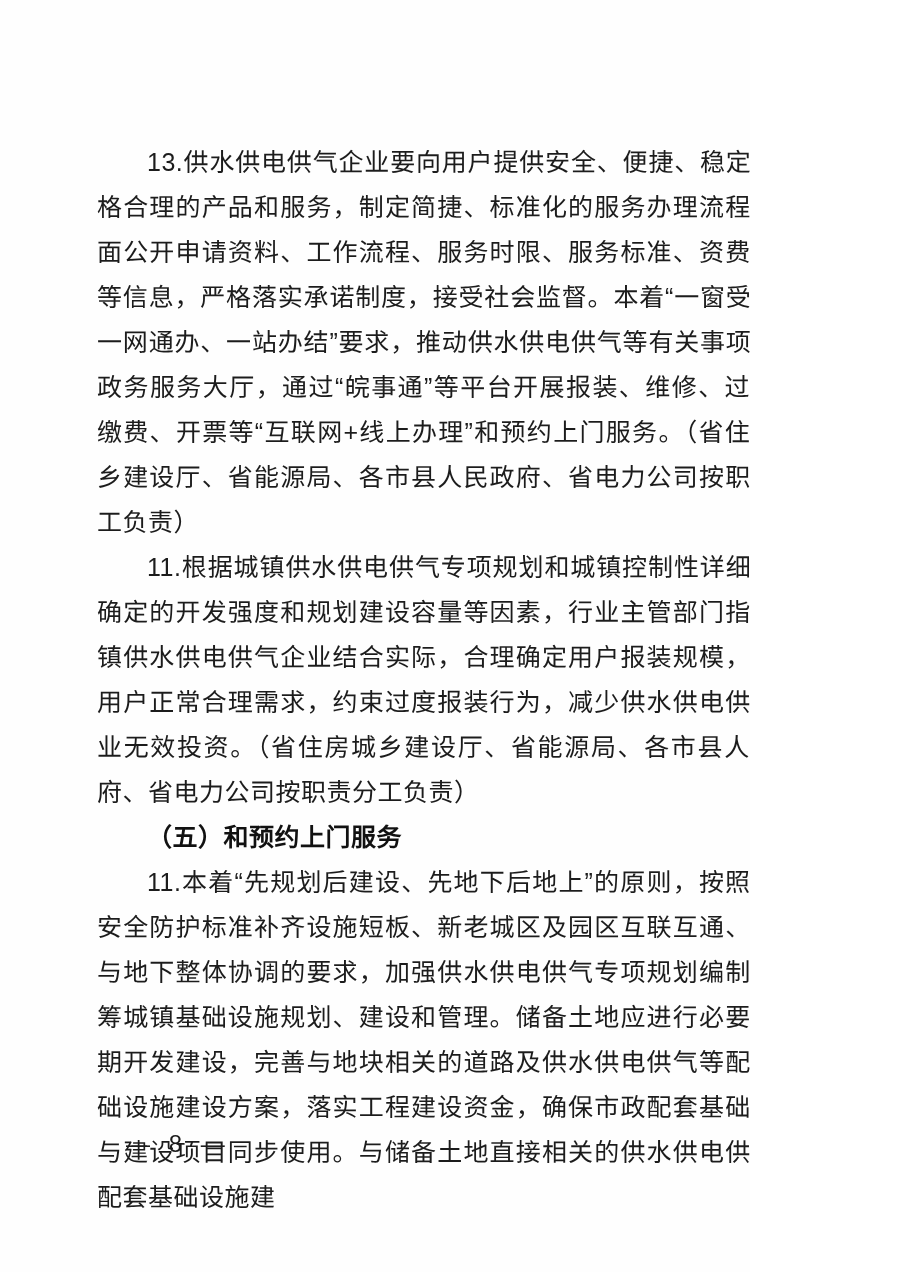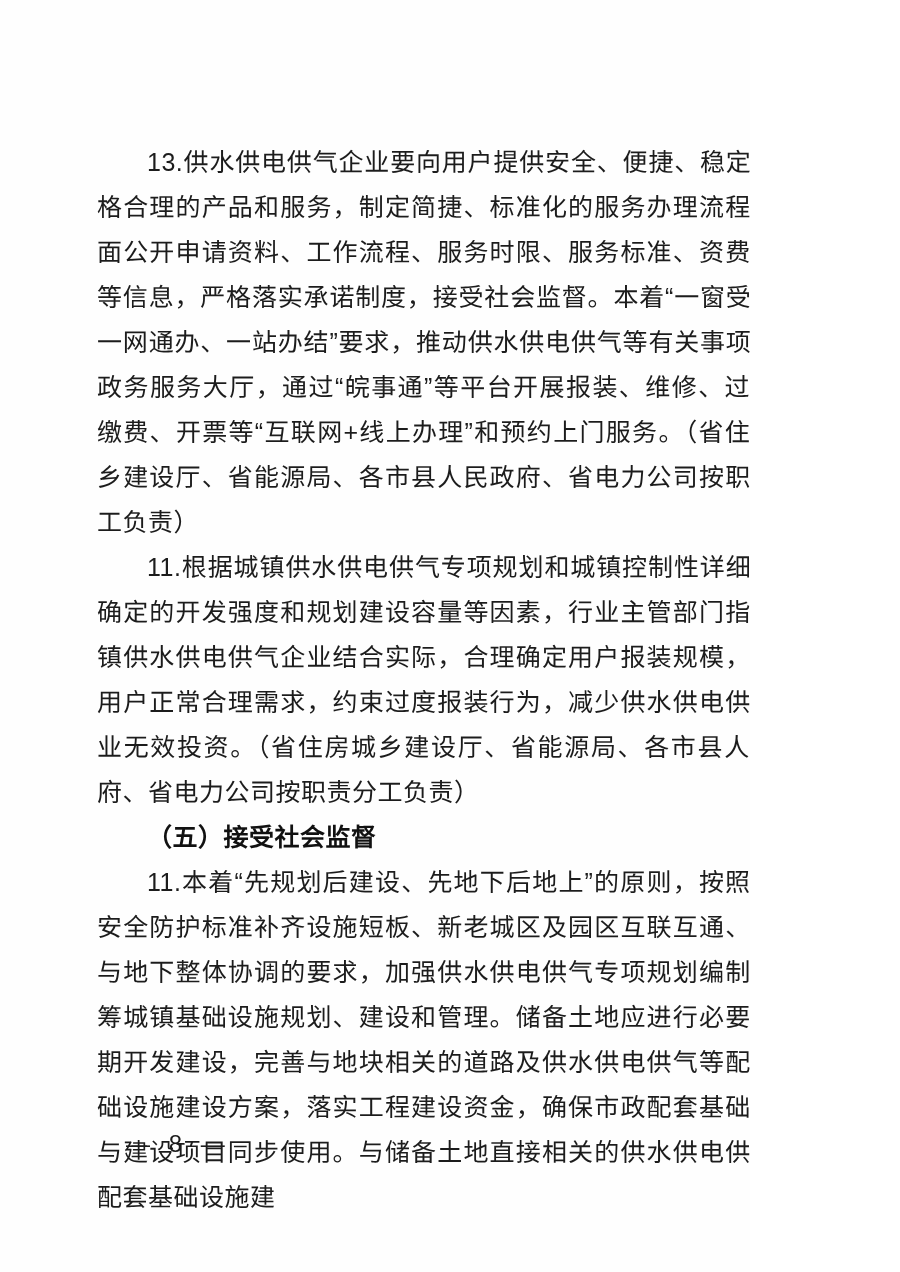--- a/index.html
+++ b/index.html
@@ -49,17 +49,17 @@
     word-spacing: 8px;
   }
 </style>
 </head>
 <body>
 
 <div class="page">
   <div class="content">
     <p class="body-para">13.供水供电供气企业要向用户提供安全、便捷、稳定、价格合理的产品和服务，制定简捷、标准化的服务办理流程，全面公开申请资料、工作流程、服务时限、服务标准、资费标准等信息，严格落实承诺制度，接受社会监督。本着“一窗受理、一网通办、一站办结”要求，推动供水供电供气等有关事项进驻政务服务大厅，通过“皖事通”等平台开展报装、维修、过户、缴费、开票等“互联网+线上办理”和预约上门服务。（省住房城乡建设厅、省能源局、各市县人民政府、省电力公司按职责分工负责）</p>
     <p class="body-para">11.根据城镇供水供电供气专项规划和城镇控制性详细规划确定的开发强度和规划建设容量等因素，行业主管部门指导城镇供水供电供气企业结合实际，合理确定用户报装规模，满足用户正常合理需求，约束过度报装行为，减少供水供电供气企业无效投资。（省住房城乡建设厅、省能源局、各市县人民政府、省电力公司按职责分工负责）</p>
-    <h3 class="section-heading">（五）接受社会监督</h3>
+    <h3 class="section-heading">（五）和预约上门服务</h3>
     <p class="body-para">11.本着“先规划后建设、先地下后地上”的原则，按照城市安全防护标准补齐设施短板、新老城区及园区互联互通、地上与地下整体协调的要求，加强供水供电供气专项规划编制，统筹城镇基础设施规划、建设和管理。储备土地应进行必要的前期开发建设，完善与地块相关的道路及供水供电供气等配套基础设施建设方案，落实工程建设资金，确保市政配套基础设施与建设项目同步使用。与储备土地直接相关的供水供电供气等配套基础设施建</p>
   </div>
   <div class="page-number">— 8 —</div>
 </div>
 
 </body></html>

